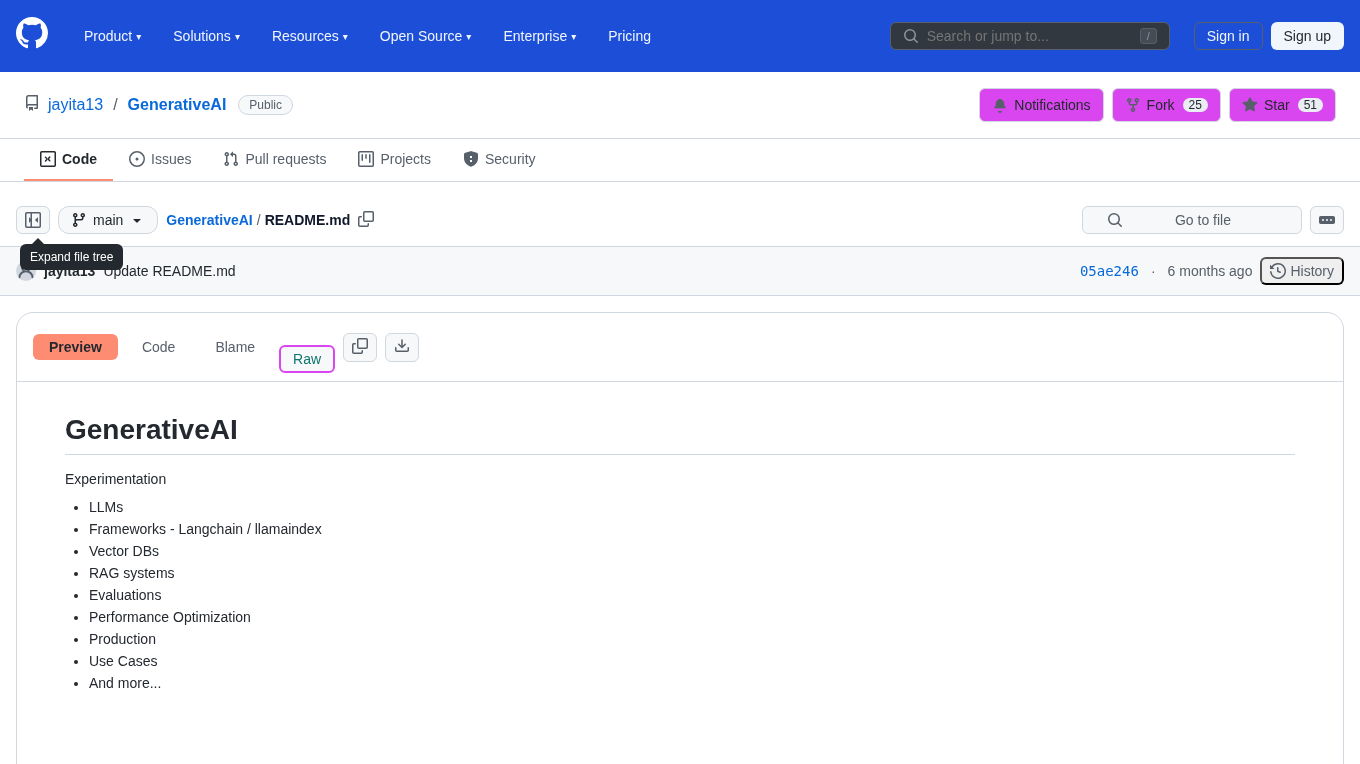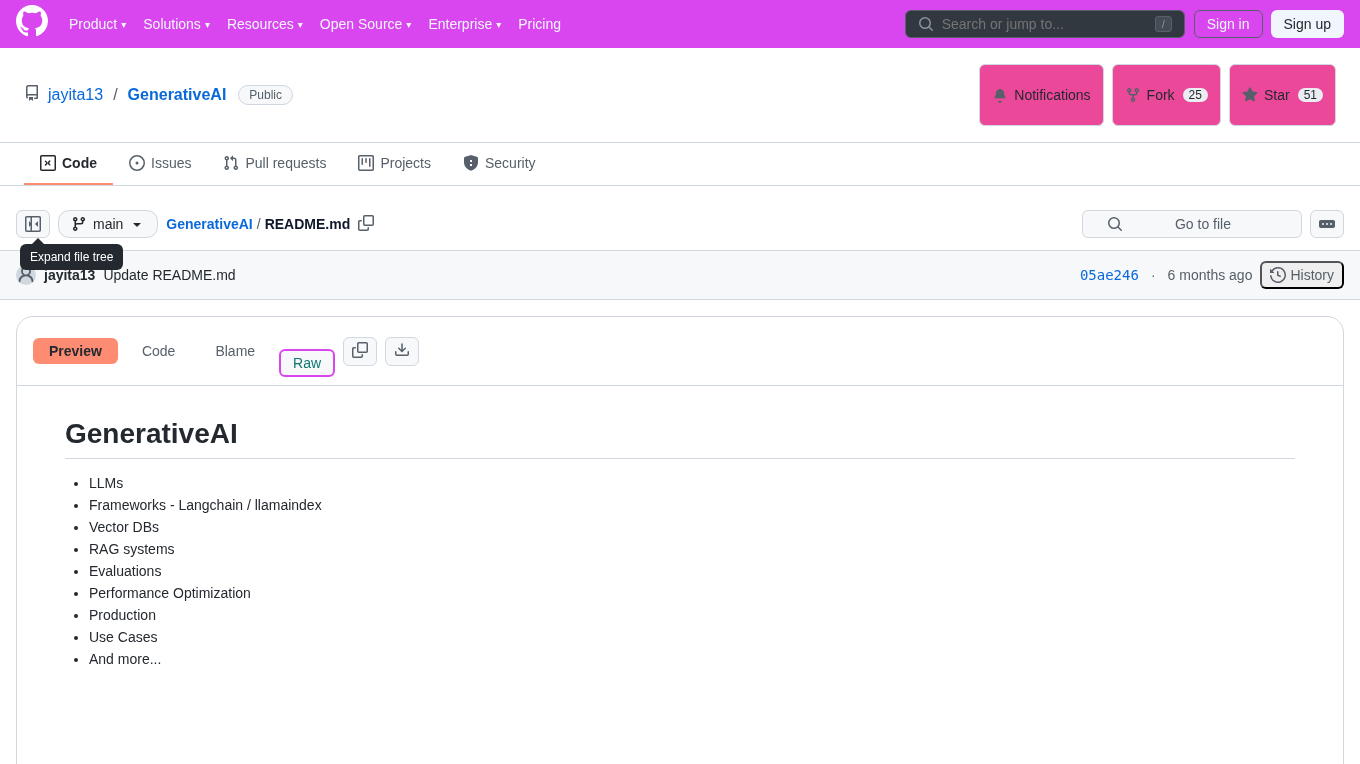--- a/index.html
+++ b/index.html
@@ -1,20 +1,20 @@
 <!DOCTYPE html>
 <html><head>
   <meta charset="utf-8">
   <style>
     * { box-sizing: border-box; margin: 0; padding: 0; }
     body { font-family: -apple-system, BlinkMacSystemFont, "Segoe UI", Helvetica, Arial, sans-serif; font-size: 14px; color: #24292f; background: #ffffff; }
 
     
     .top-nav {
-      display: flex; align-items: center; background: #d946ef; padding: 0 16px; height: 48px; gap: 9px;
+      display: flex; align-items: center; background: #1d4ed8; padding: 0 16px; height: 72px; gap: 24px;
     }
     .top-nav .logo { color: white; font-size: 24px; margin-right: 8px; cursor: pointer; }
     .nav-item {
       color: #f0f6fc; font-size: 14px; font-weight: 500; display: flex; align-items: center; gap: 4px; cursor: pointer; padding: 8px 4px; white-space: nowrap;
     }
     .nav-item .chevron { font-size: 10px; }
     .nav-spacer { flex: 1; }
     .search-bar {
       display: flex; align-items: center; background: #32383f; border: 1px solid #57606a; border-radius: 6px;
       padding: 5px 12px; width: 280px; gap: 8px; color: #8b949e; font-size: 14px;
@@ -43,21 +43,21 @@
     .repo-owner { color: #0969da; font-size: 16px; font-weight: 400; cursor: pointer; text-decoration: none; }
     .repo-separator { color: #57606a; font-size: 16px; margin: 0 2px; }
     .repo-name { color: #0969da; font-size: 16px; font-weight: 600; cursor: pointer; text-decoration: none; }
     .repo-badge {
       background: #f6f8fa; border: 1px solid #d0d7de; border-radius: 2em; padding: 2px 10px;
       font-size: 12px; color: #57606a; font-weight: 500; margin-left: 4px;
     }
     .repo-header-spacer { flex: 1; }
     .repo-action-btn {
       display: flex; align-items: center; gap: 6px; border: 1px solid #d0d7de; border-radius: 6px;
-      padding: 22px 12px; font-size: 14px; background: #ec4899; cursor: pointer; color: #24292f; font-weight: 500;
+      padding: 8px 12px; font-size: 14px; background: #d946ef; cursor: pointer; color: #24292f; font-weight: 500;
     }
     .repo-action-btn .count {
       background: #eaeef2; border-radius: 2em; padding: 0 6px; font-size: 12px; margin-left: 2px;
     }
 
     
     .repo-tabs {
       display: flex; align-items: center; padding: 0 24px; border-bottom: 1px solid #d0d7de; gap: 0;
       background: #ffffff;
     }
@@ -350,20 +350,21 @@
     <button class="file-icon-btn">
       <svg width="16" height="16" viewBox="0 0 16 16" fill="currentColor">
         <path d="M2.75 14A1.75 1.75 0 0 1 1 12.25v-2.5a.75.75 0 0 1 1.5 0v2.5c0 .138.112.25.25.25h10.5a.25.25 0 0 0 .25-.25v-2.5a.75.75 0 0 1 1.5 0v2.5A1.75 1.75 0 0 1 13.25 14Z"></path>
           <path d="M7.25 7.689V2a.75.75 0 0 1 1.5 0v5.689l1.97-1.97a.749.749 0 1 1 1.06 1.06l-3.25 3.25a.749.749 0 0 1-1.06 0L4.22 6.779a.749.749 0 1 1 1.06-1.06Z"></path>
       </svg>
     </button>
   </div>
 
   <div class="file-content">
     <h1>GenerativeAI</h1>
+    <p>Experimentation</p>
     <ul>
       <li>LLMs</li>
       <li>Frameworks - Langchain / llamaindex</li>
       <li>Vector DBs</li>
       <li>RAG systems</li>
       <li>Evaluations</li>
       <li>Performance Optimization</li>
       <li>Production</li>
       <li>Use Cases</li>
       <li>And more...</li>

